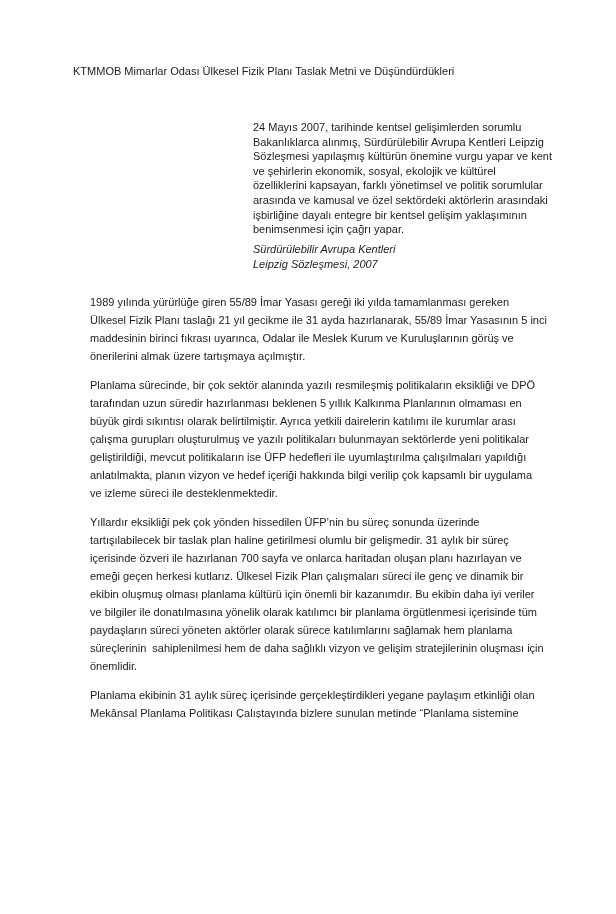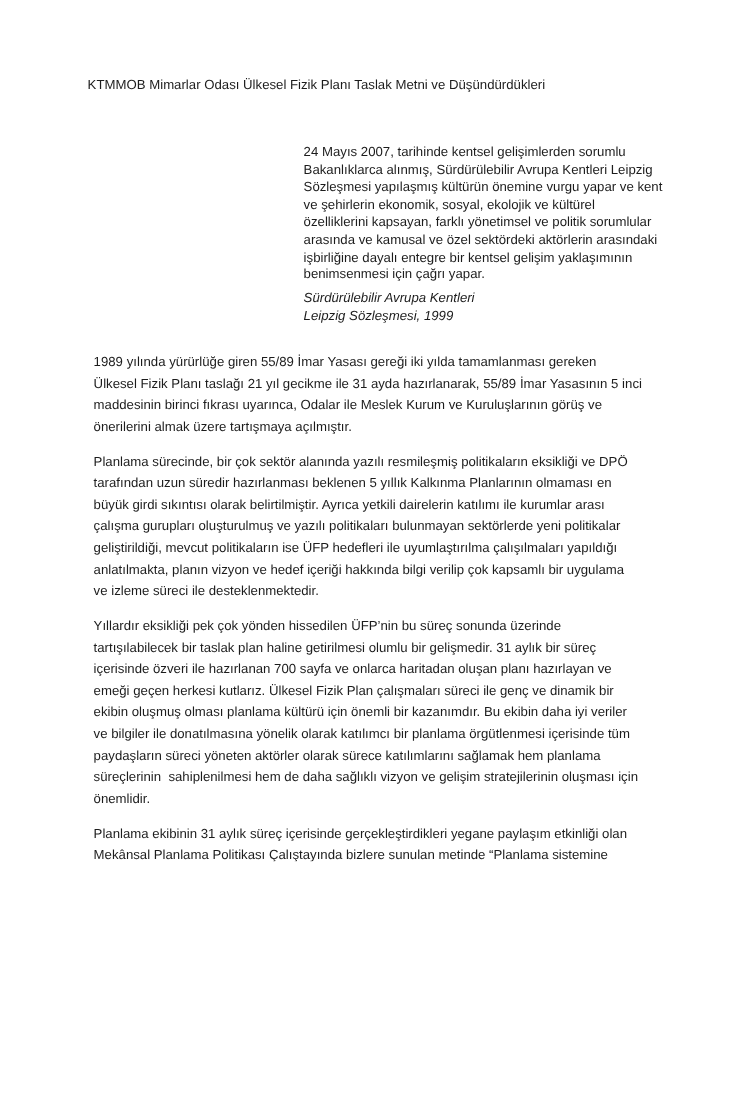--- a/index.html
+++ b/index.html
@@ -45,42 +45,42 @@
   }
   .body-copy {
     position: absolute;
     left: 73px;
     top: 293px;
     width: 540px;
     font-size: 11px;
     line-height: 18px;
   }
   .body-copy p {
-    margin: 0 0 11px 5px;
+    margin: 0 0 11px 17px;
     white-space: pre-wrap;
   }
 </style>
 </head>
 <body>
 
 <div class="page">
 
   <div class="doc-title">KTMMOB Mimarlar Odası Ülkesel Fizik Planı Taslak Metni ve Düşündürdükleri</div>
 
   <div class="quote-block">24 Mayıs 2007, tarihinde kentsel gelişimlerden sorumlu
 Bakanlıklarca alınmış, Sürdürülebilir Avrupa Kentleri Leipzig
 Sözleşmesi yapılaşmış kültürün önemine vurgu yapar ve kent
 ve şehirlerin ekonomik, sosyal, ekolojik ve kültürel
 özelliklerini kapsayan, farklı yönetimsel ve politik sorumlular
 arasında ve kamusal ve özel sektördeki aktörlerin arasındaki
 işbirliğine dayalı entegre bir kentsel gelişim yaklaşımının
 benimsenmesi için çağrı yapar.</div>
 
   <div class="quote-attribution">Sürdürülebilir Avrupa Kentleri
-Leipzig Sözleşmesi, 1999</div>
+Leipzig Sözleşmesi, 2007</div>
 
   <div class="body-copy">
     <p>1989 yılında yürürlüğe giren 55/89 İmar Yasası gereği iki yılda tamamlanması gereken
 Ülkesel Fizik Planı taslağı 21 yıl gecikme ile 31 ayda hazırlanarak, 55/89 İmar Yasasının 5 inci
 maddesinin birinci fıkrası uyarınca, Odalar ile Meslek Kurum ve Kuruluşlarının görüş ve
 önerilerini almak üzere tartışmaya açılmıştır.</p>
     <p>Planlama sürecinde, bir çok sektör alanında yazılı resmileşmiş politikaların eksikliği ve DPÖ
 tarafından uzun süredir hazırlanması beklenen 5 yıllık Kalkınma Planlarının olmaması en
 büyük girdi sıkıntısı olarak belirtilmiştir. Ayrıca yetkili dairelerin katılımı ile kurumlar arası
 çalışma gurupları oluşturulmuş ve yazılı politikaları bulunmayan sektörlerde yeni politikalar

